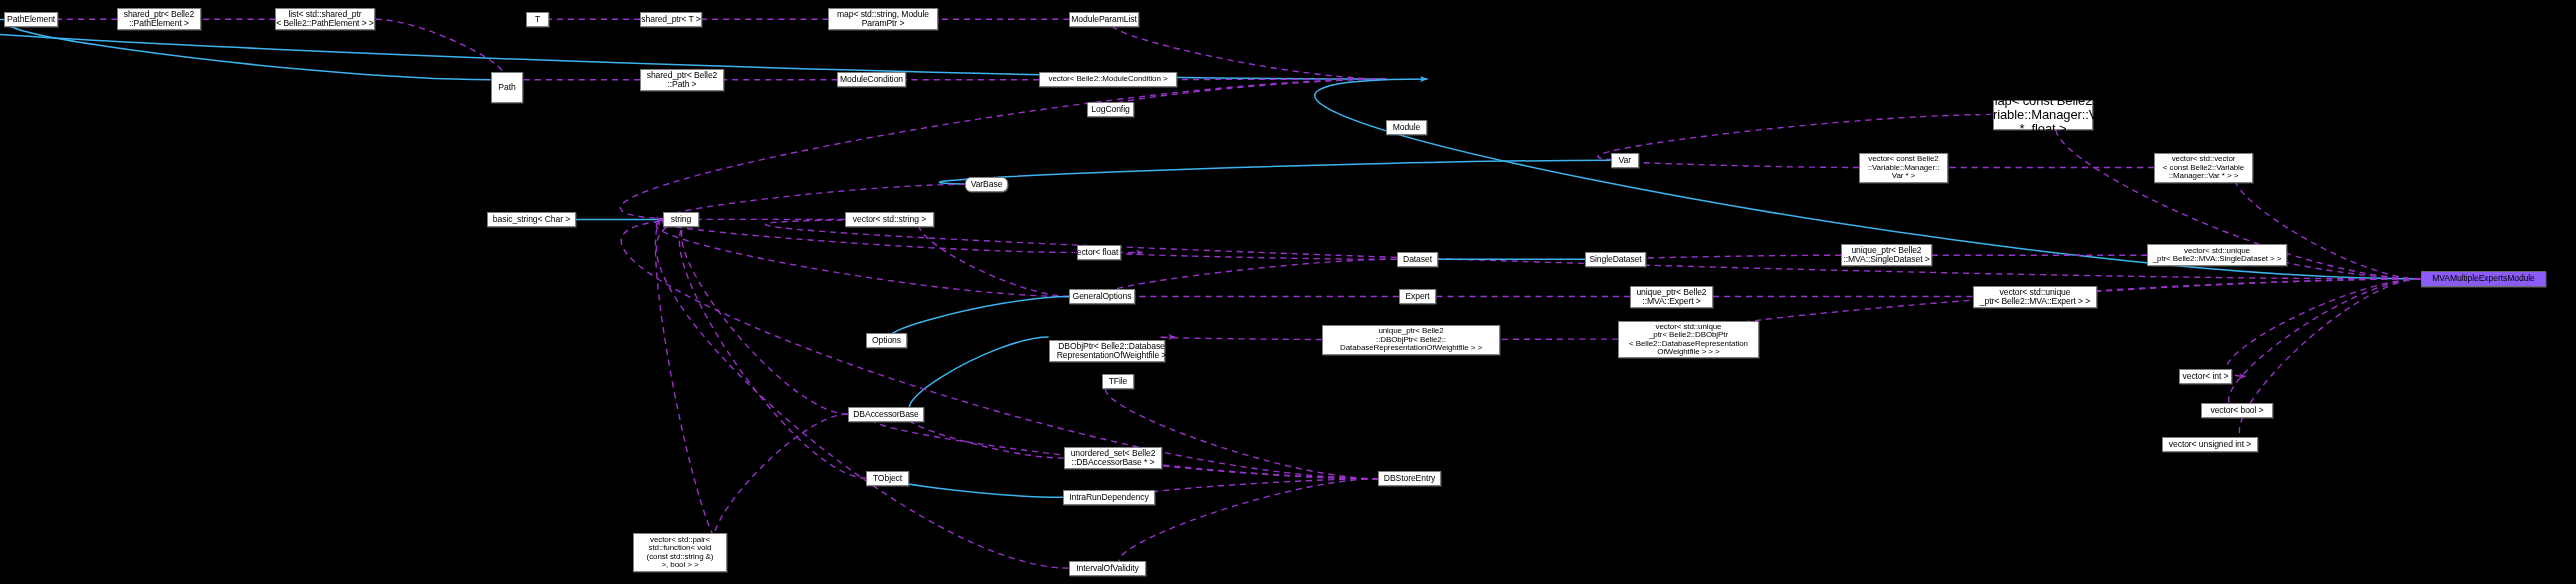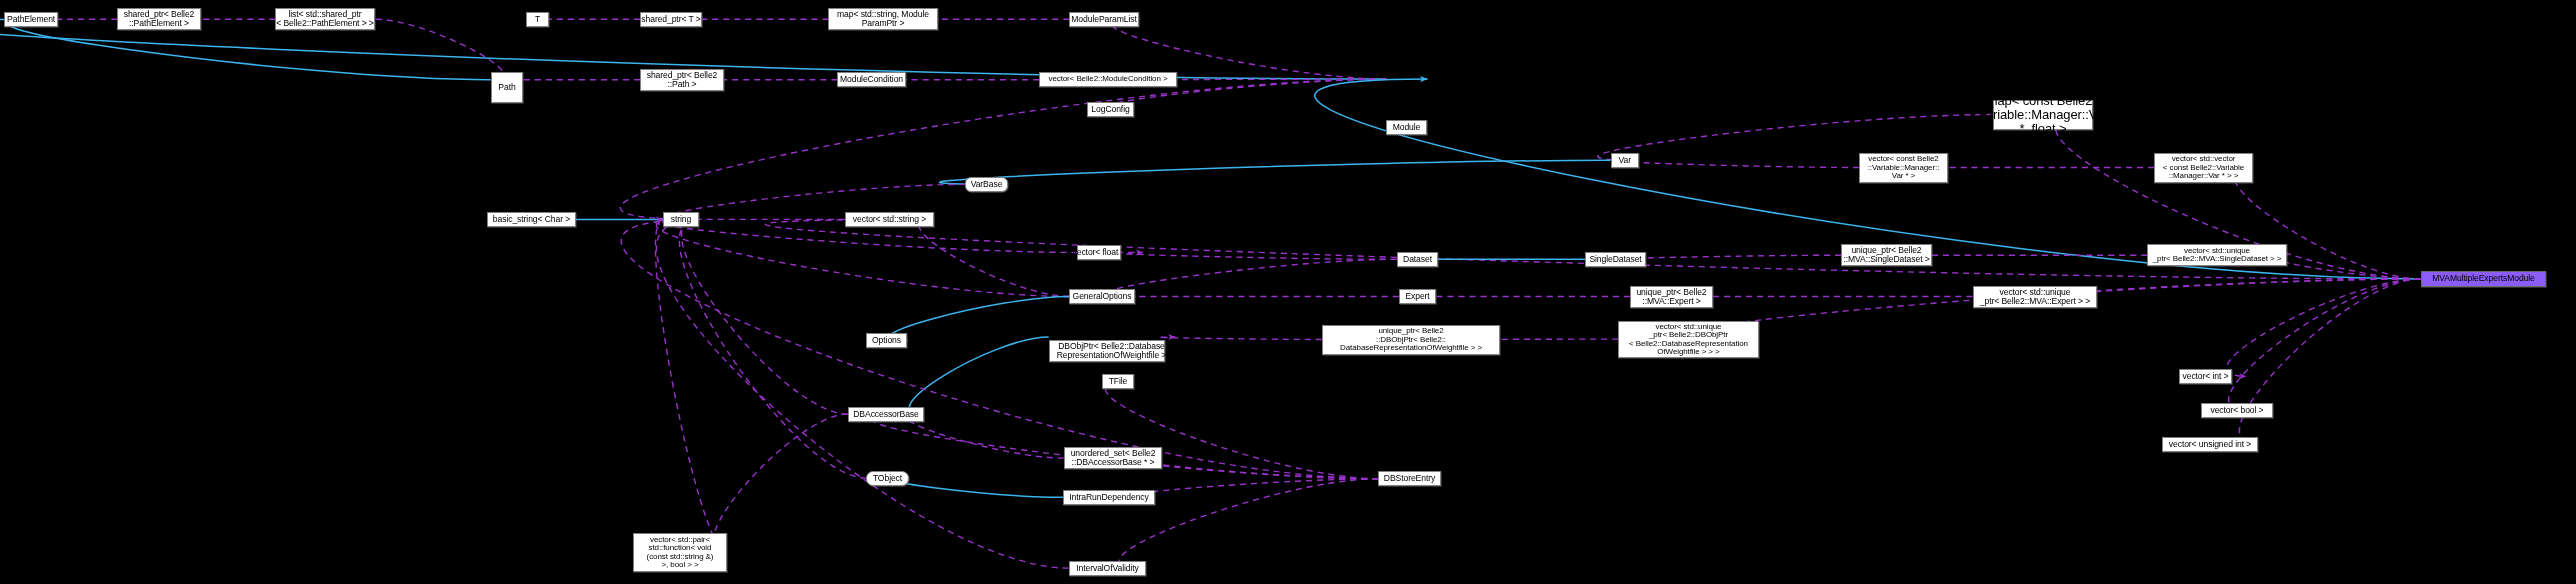--- a/index.html
+++ b/index.html
@@ -163,21 +163,21 @@
 &lt; Belle2::DatabaseRepresentation
 OfWeightfile &gt; &gt; &gt;</span></div>
       <div class="node" style="left: 1102px; top: 374px; width: 32px; height: 15px;"><span class="lbl">TFile</span></div>
       <div class="node" style="left: 2179px; top: 369px; width: 53px; height: 15px;"><span class="lbl">vector&lt; int &gt;</span></div>
       <div class="node" style="left: 848px; top: 407px; width: 76px; height: 15px;"><span class="lbl">DBAccessorBase</span></div>
       <div class="node" style="left: 2177px; top: 403px; width: 72px; height: 15px; margin-left: 24px;"><span class="lbl">vector&lt; bool &gt;</span></div>
       <div class="node" style="left: 1064px; top: 447px; width: 98px; height: 22px;"><span class="lbl">unordered_set&lt; Belle2
 ::DBAccessorBase * &gt;</span></div>
       <div class="node" style="left: 2162px; top: 437px; width: 96px; height: 15px;"><span class="lbl">vector&lt; unsigned int &gt;</span></div>
       <div class="node" style="left: 1378px; top: 471px; width: 63px; height: 15px;"><span class="lbl">DBStoreEntry</span></div>
-      <div class="node" style="left: 866px; top: 471px; width: 43px; height: 15px; border-radius: 7px;"><span class="lbl">TObject</span></div>
+      <div class="node" style="left: 866px; top: 471px; width: 43px; height: 15px;"><span class="lbl">TObject</span></div>
       <div class="node" style="left: 1063px; top: 490px; width: 92px; height: 15px;"><span class="lbl">IntraRunDependency</span></div>
       <div class="node" style="left: 633px; top: 533px; width: 94px; height: 39px; font-size: 8px;"><span class="lbl">vector&lt; std::pair&lt;
 std::function&lt; void
 (const std::string &amp;)
 &gt;, bool &gt; &gt;</span></div>
       <div class="node" style="left: 1069px; top: 561px; width: 77px; height: 15px;"><span class="lbl">IntervalOfValidity</span></div>
     </div>
 </div>
 
 

